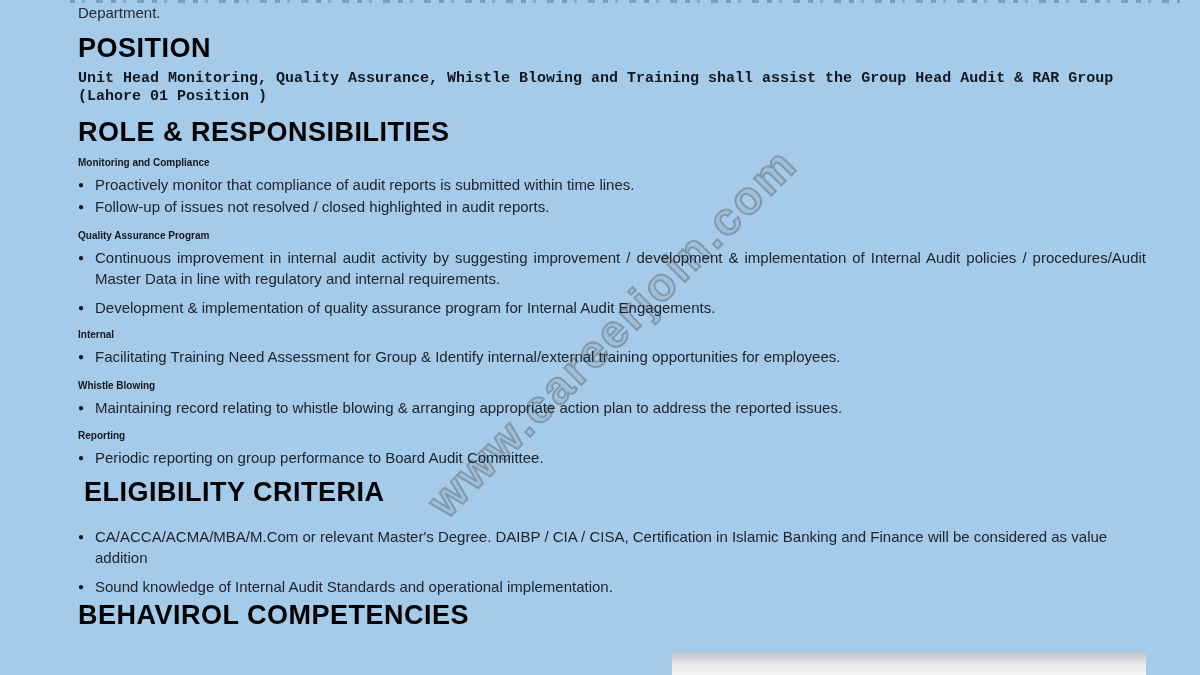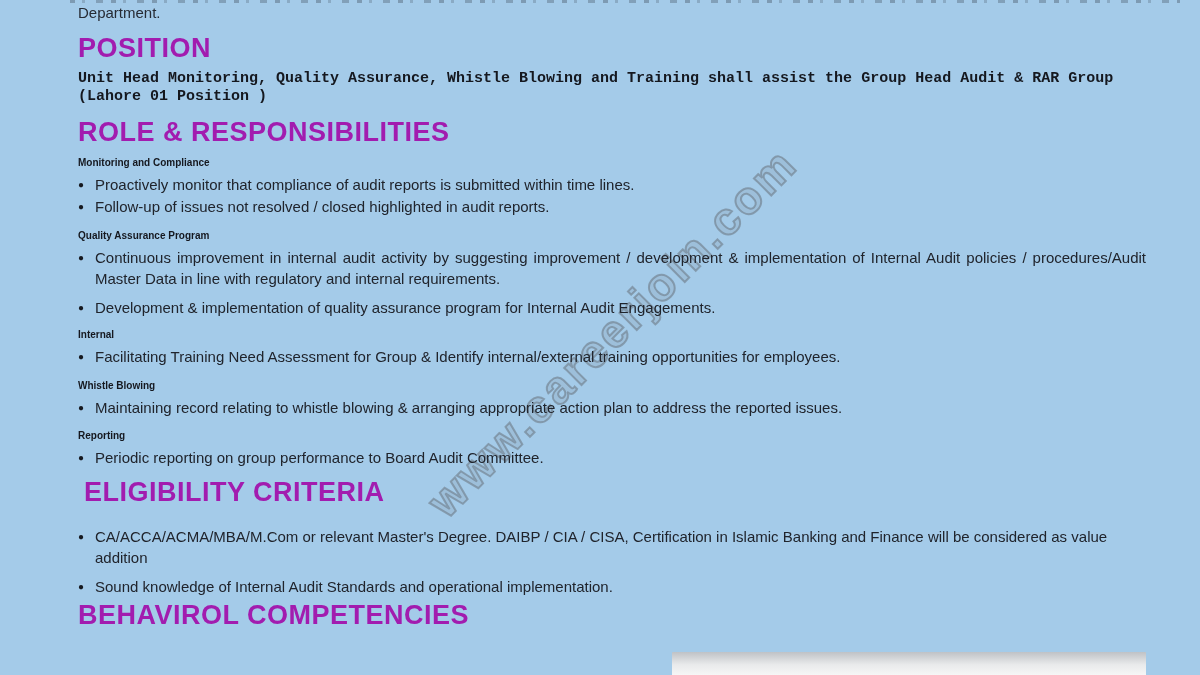--- a/index.html
+++ b/index.html
@@ -32,21 +32,21 @@
     margin-top: 4px;
     font-size: 15px;
     line-height: 17px;
     color: #262b34;
   }
   .blue-heading {
     margin: 0;
     font-size: 27px;
     line-height: 32px;
     font-weight: 700;
-    color: #a21caf;
+    color: #000000;
     letter-spacing: .5px;
   }
   .h-position { margin-top: 11px; }
   .h-roles   { margin-top: 10px; }
   .h-elig    { margin-top: 8px; padding-left: 6px; }
   .h-behav   { margin-top: 2px; }
   .position-summary {
     margin-top: 6px;
     font-size: 15px;
     line-height: 18px;

